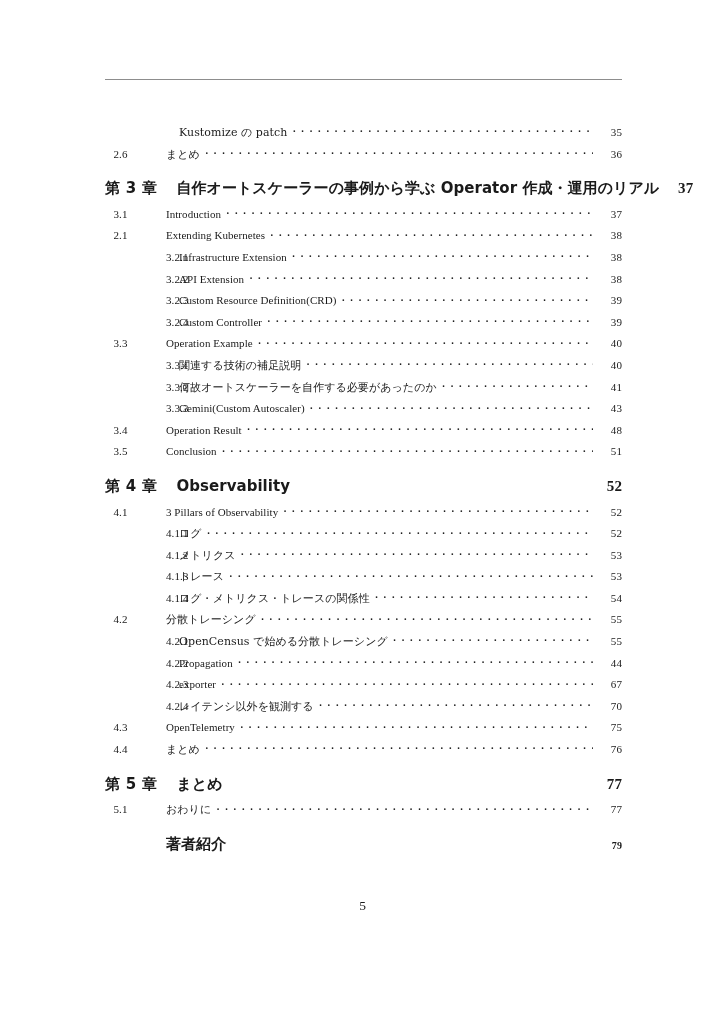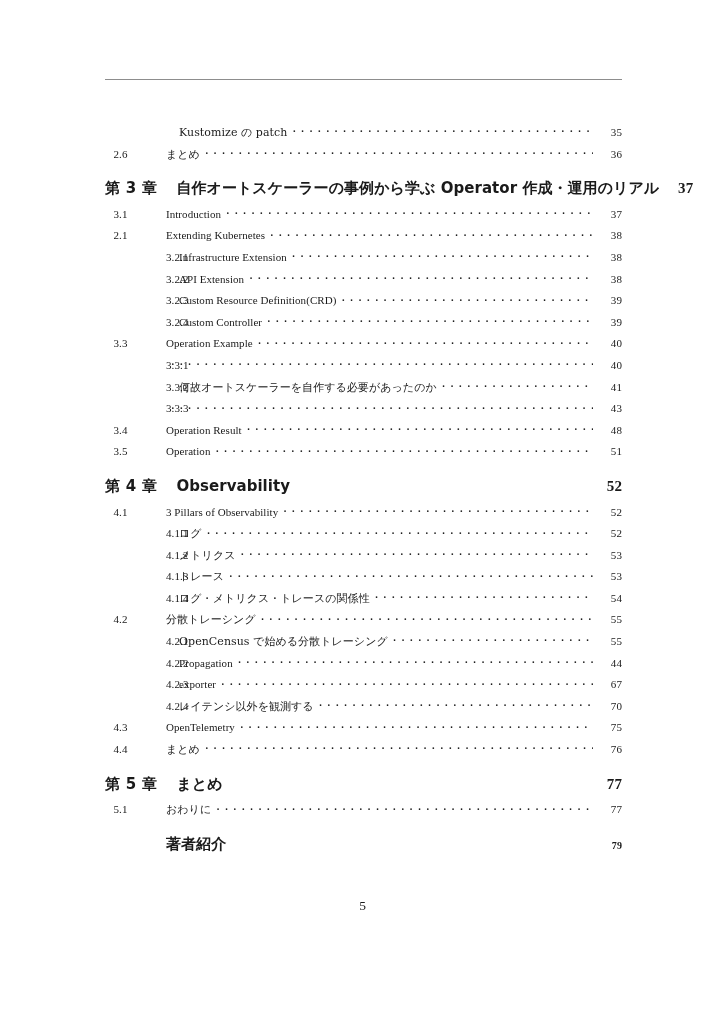--- a/index.html
+++ b/index.html
@@ -211,43 +211,45 @@
         <span class="pageno">39</span>
       </div>
       <div class="toc-row lvl-section">
         <span class="num">3.3</span>
         <span class="title">Operation Example</span>
         <span class="leader"></span>
         <span class="pageno">40</span>
       </div>
       <div class="toc-row lvl-subsection">
         <span class="num">3.3.1</span>
+        <span class="title jp">関連する技術の補足説明</span>
         <span class="leader"></span>
         <span class="pageno">40</span>
       </div>
       <div class="toc-row lvl-subsection">
         <span class="num">3.3.2</span>
         <span class="title jp">何故オートスケーラーを自作する必要があったのか</span>
         <span class="leader"></span>
         <span class="pageno">41</span>
       </div>
       <div class="toc-row lvl-subsection">
         <span class="num">3.3.3</span>
+        <span class="title">Gemini(Custom Autoscaler)</span>
         <span class="leader"></span>
         <span class="pageno">43</span>
       </div>
       <div class="toc-row lvl-section">
         <span class="num">3.4</span>
         <span class="title">Operation Result</span>
         <span class="leader"></span>
         <span class="pageno">48</span>
       </div>
       <div class="toc-row lvl-section">
         <span class="num">3.5</span>
-        <span class="title">Operation</span>
+        <span class="title">Conclusion</span>
         <span class="leader"></span>
         <span class="pageno">51</span>
       </div>
       <div class="toc-row lvl-chapter gap-before gap-after">
         <span class="num jp-bold">第 4 章</span>
         <span class="title jp-bold">Observability</span>
         <span class="leader no-leader"></span>
         <span class="pageno">52</span>
       </div>
       <div class="toc-row lvl-section">

